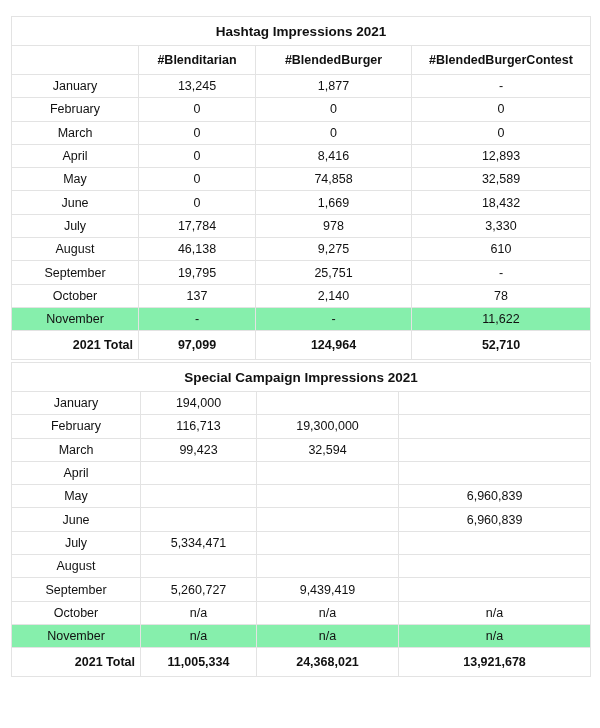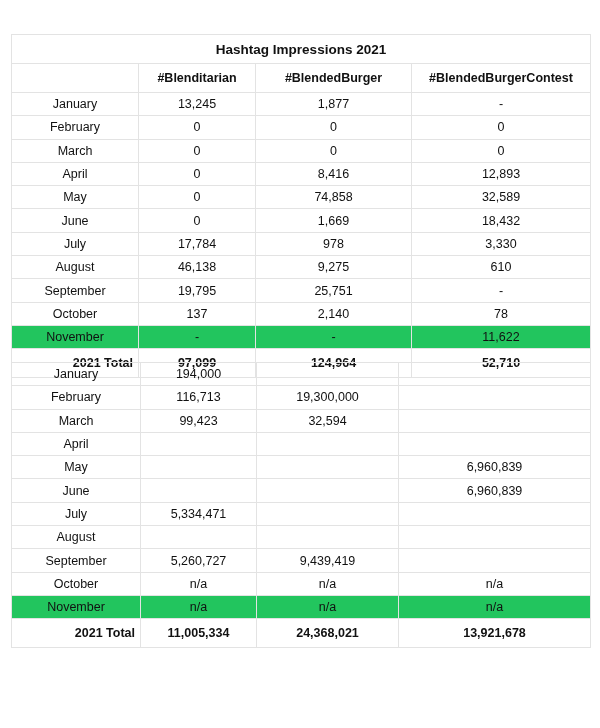--- a/index.html
+++ b/index.html
@@ -3,24 +3,24 @@
 <meta charset="utf-8">
 <style>
   html, body { margin:0; padding:0; background:#ffffff; }
   body { width:600px; height:728px; position:relative; font-family:"Liberation Sans", sans-serif; color:#111; font-size:12.5px; }
   table { border-collapse:collapse; position:absolute; left:11px; width:579px; table-layout:fixed; }
   td, th { border:1.5px solid #e3e3e3; padding:0 5px; height:22.3px; font-weight:normal; }
   .title-row td { text-align:center; font-weight:bold; font-size:13.5px; height:28px; }
   .head-row th { text-align:center; font-weight:bold; height:28px; }
   td.num { text-align:center; }
   td.month { text-align:center; }
-  tr.hl td { background:#22c55e; }
+  tr.hl td { background:#86efac; }
   tr.total td { font-weight:bold; height:28px; }
   tr.total td.month { text-align:right;margin-top:47px; }
-  #t1 { top:34px;border-radius:9px; }
+  #t1 { top:16px;border-radius:9px; }
   #t2 { top:362px; }
 </style>
 </head>
 <body>
 
 <table id="t1">
   <colgroup>
       <col style="width:127px">
       <col style="width:117px">
       <col style="width:156px">
@@ -112,20 +112,23 @@
 </table>
 
 <table id="t2">
   <colgroup>
       <col style="width:129px">
       <col style="width:116px">
       <col style="width:142px">
       <col style="width:192px">
     </colgroup>
   <tbody id="t2body">
+      <tr class="title-row">
+        <td colspan="4">Special Campaign Impressions 2021</td>
+      </tr>
       <tr>
         <td class="month">January</td>
         <td class="num">194,000</td>
         <td class="num"></td>
         <td class="num"></td>
       </tr>
       <tr>
         <td class="month">February</td>
         <td class="num">116,713</td>
         <td class="num">19,300,000</td>

